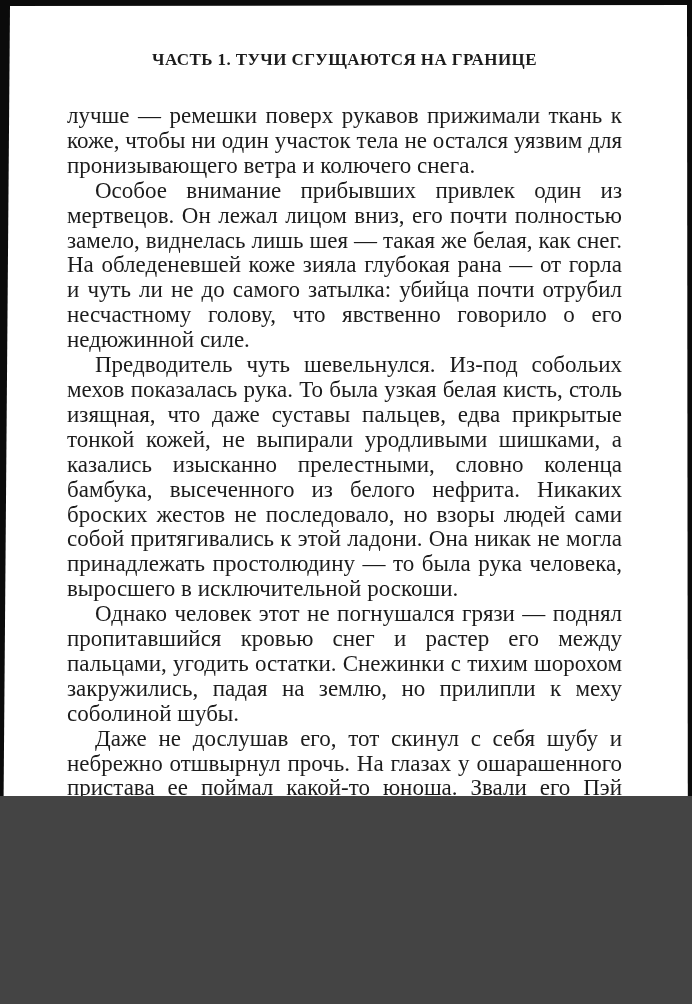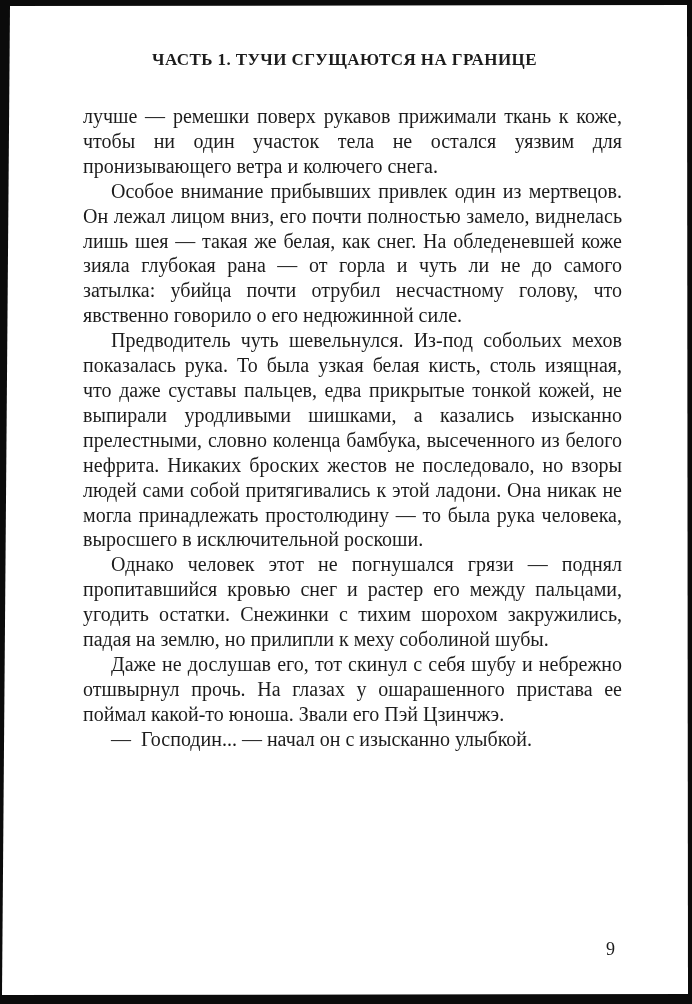--- a/index.html
+++ b/index.html
@@ -1,20 +1,20 @@
 <!DOCTYPE html>
 <html lang="ru" style="--paper-color: #ffffff; --ink-color: #1c1c1c; --border-color: #0b0b0b;"><head>
 <meta charset="utf-8">
 <style>
   html,body { margin:0; padding:0; }
   body { background:#444; font-family:"Liberation Serif", serif; }
 
   .scan {
     position:relative;
-    width:692px; height:1004px;
+    width:692px; height:796px;
     background:var(--border-color, #0b0b0b);
     overflow:hidden;
     margin:0 auto;
   }
 
   
   .page {
     position:absolute; inset:0;
     background:var(--paper-color, #ffffff);
     clip-path: polygon(10px 6px, 687px 5px, 688px 994px, 2px 995px);
@@ -32,25 +32,24 @@
     font-family:"Liberation Serif", serif;
     font-weight:700;
     font-size:17px;
     line-height:20px;
     letter-spacing:0.4px;
     color:var(--ink-color, #1c1c1c);
   }
 
   .body-text {
     margin-top:34px;
-    font-size:20px;
+    font-size:23px;
     line-height:24.9px;
     text-align:justify;
     text-justify:inter-word;
-    margin-left:16px;
   }
 
   .body-text p { margin:0; padding:0; }
   .body-text p.indent { text-indent:28px; }
 
   .page-number {
     position:absolute;
     top:938px; left:606px;
     font-size:18px;
     line-height:22px;

